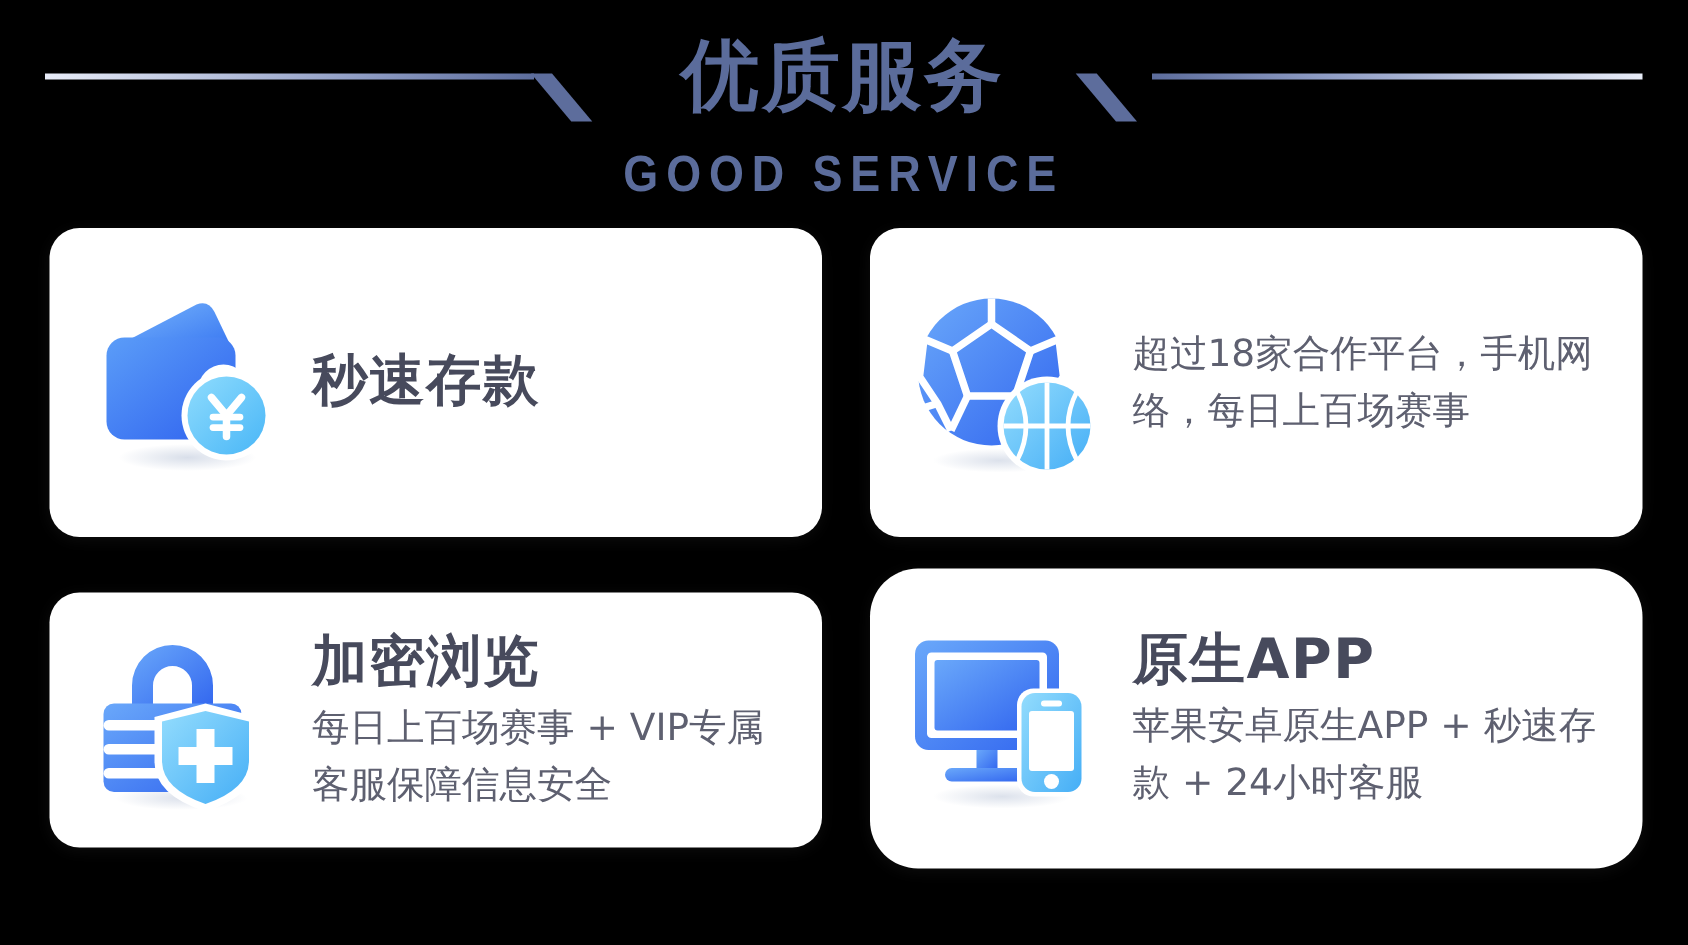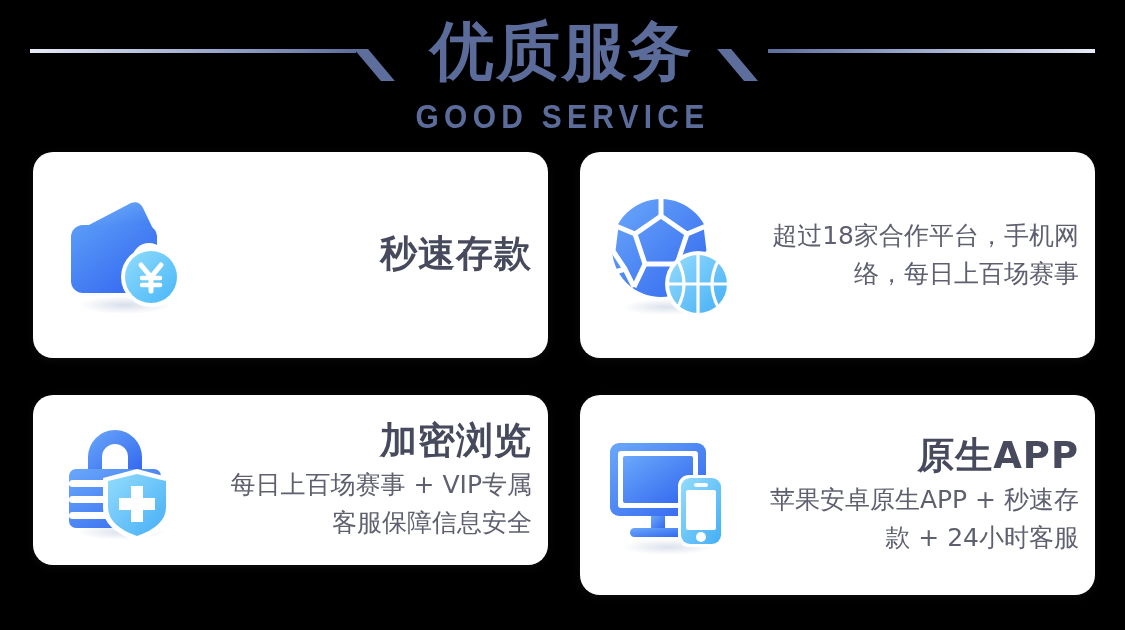--- a/index.html
+++ b/index.html
@@ -52,21 +52,21 @@
   .slash-right {
     left: 744px;
     transform: skewX(40deg);
     transform-origin: bottom left;
   }
   .title-cn {
     position: absolute;
     left: 0; top: 6px;
     width: 1124px;
     text-align: center;
-    font-size: 64px;
+    font-size: 52px;
     line-height: 90px;
     font-weight: bold;
     color: #5b6c9b;
     letter-spacing: 2px;
     font-family: "DejaVu Sans", "Liberation Sans", sans-serif;
   }
   .title-en {
     position: absolute;
     left: 0; top: 96px;
     width: 1125px;
@@ -93,28 +93,27 @@
     width: 515px;
     height: 206px;
     background: #ffffff;
     border-radius: 20px;
     box-shadow: 0 2px 10px rgba(255,255,255,0.05);
     overflow: hidden;
   }
   .card.c0 { left: 0;     top: 0; }
   .card.c1 { left: 547px; top: 0; }
   .card.c2 { left: 0;     top: 243px; height: 170px; }
-  .card.c3 { left: 547px; top: 243px; height: 200px; }
+  .card.c3 { left: 547px; top: 227px; height: 200px; border-radius: 32px; }
 
   .card-inner {
     position: absolute;
     left: 0; top: 0; right: 0; bottom: 0;
     display: flex;
     align-items: center;
-    text-align: right;
   }
   .icon-wrap {
     width: 175px;
     flex: 0 0 175px;
     height: 100%;
     position: relative;
   }
   .text-wrap {
     flex: 1 1 auto;
     padding-right: 16px;

